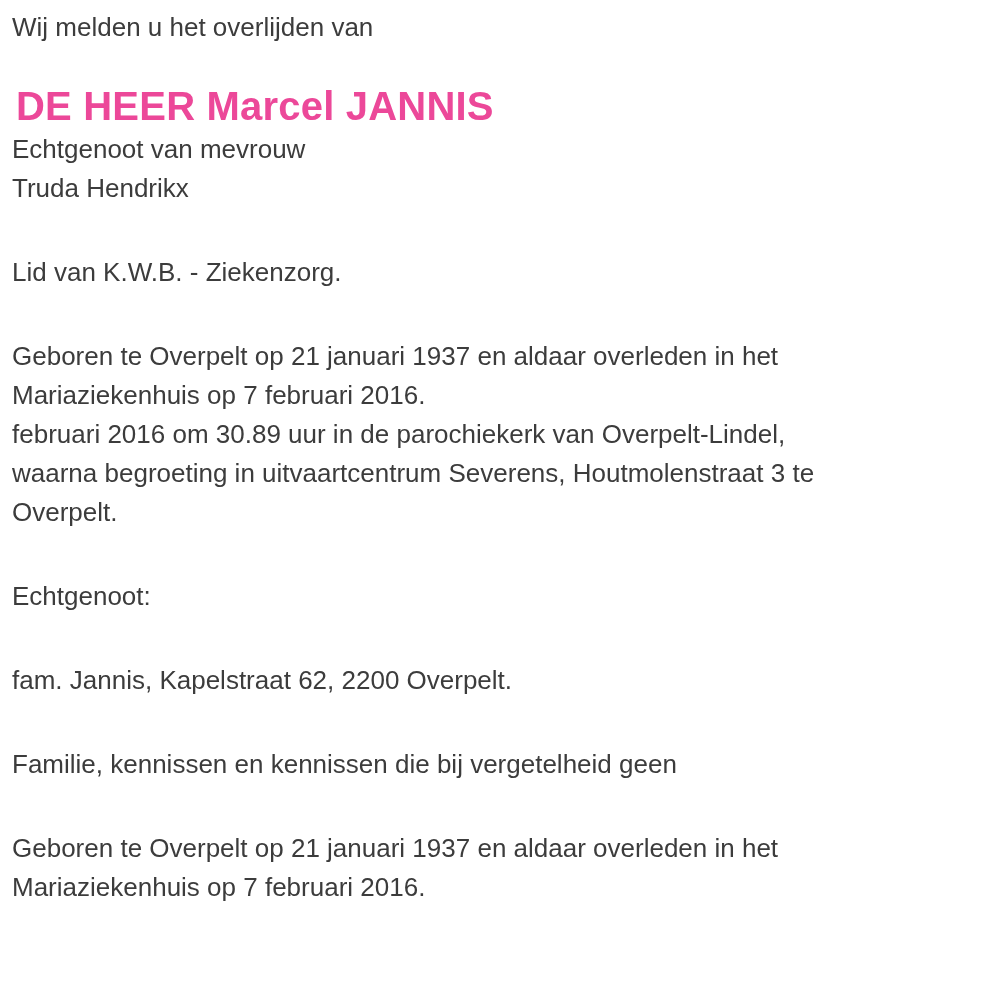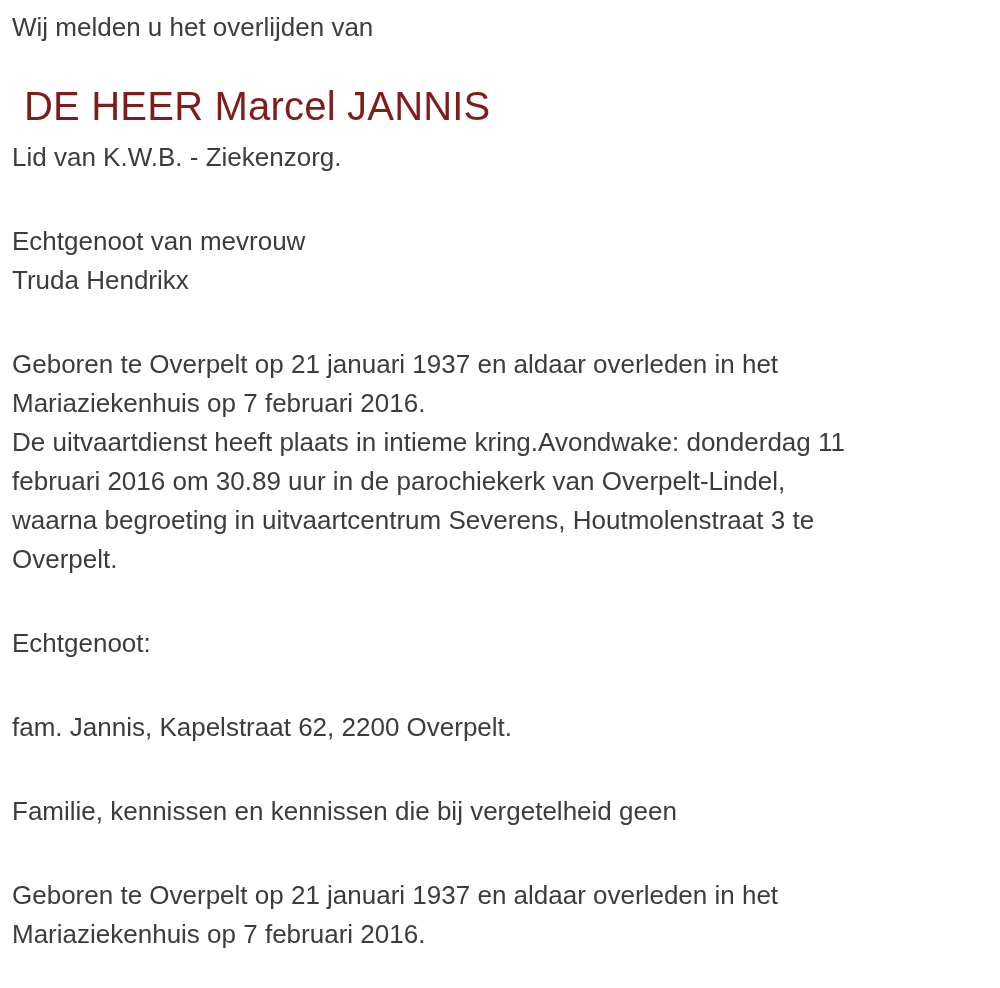--- a/index.html
+++ b/index.html
@@ -29,54 +29,53 @@
     font-weight: 400;
     color: #3c3c3c;
     white-space: nowrap;
   }
   .intro-para {
     margin: 0 0 39px 0;
   }
   .name-heading {
     font-size: 40px;
     line-height: 40px;
-    font-weight: 400;
-    color: #7f1d1d;
+    font-weight: 700;
+    color: #ec4899;
     letter-spacing: 0.2px;
-    margin: 12px;
+    margin: 4px;
     white-space: nowrap;
   }
   .last-para {
     margin-bottom: 0;
   }
 </style>
 </head>
 <body>
 
 <div class="page">
 
   <div class="para intro-para">
     <div class="body-line">Wij melden u het overlijden van</div>
   </div>
 
   <div class="name-heading">DE HEER Marcel JANNIS</div>
 
   <div class="para">
-    <div class="body-line">Lid van K.W.B. - Ziekenzorg.</div>
-  </div>
-
-  <div class="para">
     <div class="body-line">Echtgenoot van mevrouw</div>
     <div class="body-line">Truda Hendrikx</div>
   </div>
 
   <div class="para">
+    <div class="body-line">Lid van K.W.B. - Ziekenzorg.</div>
+  </div>
+
+  <div class="para">
     <div class="body-line">Geboren te Overpelt op 21 januari 1937 en aldaar overleden in het</div>
     <div class="body-line">Mariaziekenhuis op 7 februari 2016.</div>
-    <div class="body-line">De uitvaartdienst heeft plaats in intieme kring.Avondwake: donderdag 11</div>
     <div class="body-line">februari 2016 om 30.89 uur in de parochiekerk van Overpelt-Lindel,</div>
     <div class="body-line">waarna begroeting in uitvaartcentrum Severens, Houtmolenstraat 3 te</div>
     <div class="body-line">Overpelt.</div>
   </div>
 
   <div class="para">
     <div class="body-line">Echtgenoot:</div>
   </div>
 
   <div class="para">

